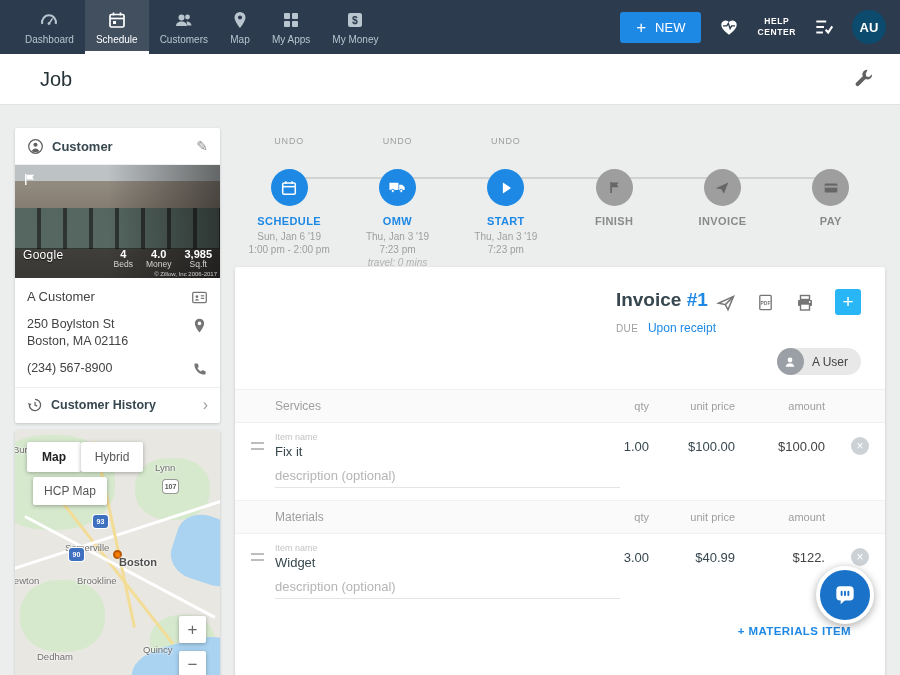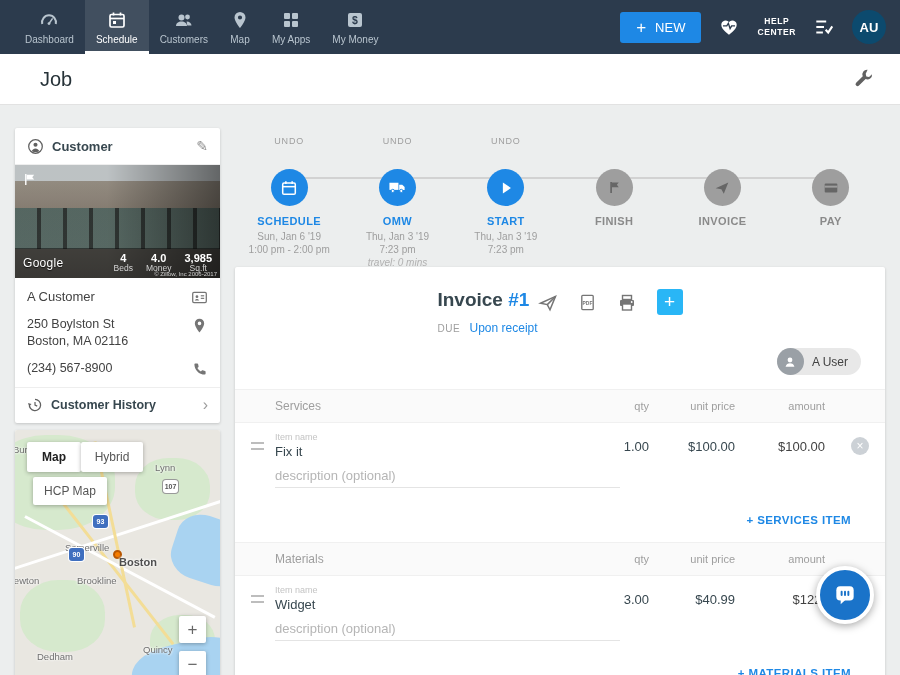--- a/index.html
+++ b/index.html
@@ -34,21 +34,21 @@
   .pencil { color:#8a8a8a; font-size:14px; cursor:pointer; }
   .photo { position:relative; height:113px; overflow:hidden; background:
       linear-gradient(180deg,#c7ccce 0%,#c7ccce 14%,#9a9287 14%,#8d8478 38%,#3c423f 38%,#474f4b 74%,#7d7a72 74%,#6e6b64 100%); }
   .photo .windows { position:absolute; left:0; right:0; top:43px; height:41px;
       background:repeating-linear-gradient(90deg,#5f736d 0 22px,#2e3432 22px 26px); opacity:.85; }
   .photo .shade { position:absolute; inset:0; background:linear-gradient(to left, rgba(0,0,0,.5), rgba(0,0,0,.05) 55%); }
   .zest { position:absolute; top:5px; right:7px; text-align:right; color:#fff; text-shadow:0 1px 2px rgba(0,0,0,.9); }
   .zest .zl { font-size:11px; }
   .zest .zv { font-size:14px; font-weight:700; margin-top:1px; }
   .zest .zb { font-size:10px; margin-top:2px; }
-  .photo-band { position:absolute; left:0; right:0; bottom:0; height:30px; background:rgba(10,10,10,.5); display:flex; align-items:center; padding:0 8px; }
+  .photo-band { position:absolute; left:0; right:0; bottom:0; height:30px; background:rgba(10,10,10,.5); display:flex; padding:0 8px; }
   .google { color:#fff; font-size:12px; letter-spacing:.3px; flex:1; text-shadow:0 1px 1px rgba(0,0,0,.7); }
   .stat { text-align:center; margin-left:13px; line-height:1.1; }
   .stat .v { color:#fff; font-size:11px; font-weight:700; }
   .stat .l { color:#d4d4d4; font-size:8.5px; }
   .attrib { position:absolute; right:3px; bottom:1px; font-size:6px; color:rgba(255,255,255,.75); }
   .sv-flag { position:absolute; top:7px; left:8px; }
   .contact { padding:10px 12px 8px; }
   .c-row { display:flex; align-items:flex-start; margin-bottom:10px; }
   .c-row .txt { flex:1; font-size:12.5px; color:#424242; line-height:1.35; }
   .c-row .txt.name { font-size:13px; }
@@ -82,21 +82,21 @@
   .step.active .circle { background:#1e88e5; }
   .step.inactive .circle { background:#9e9e9e; }
   .slabel { margin-top:9px; font-size:11px; font-weight:700; letter-spacing:.4px; color:#8a8a8a; }
   .step.active .slabel { color:#1e88e5; }
   .sline { font-size:10px; color:#9e9e9e; line-height:13px; }
   .sline.first { margin-top:3px; }
   .sline.italic { font-style:italic; color:#b0b0b0; }
 
   
   .invoice-card { left:235px; top:267px; width:650px; height:460px; }
-  .inv-top { display:flex; justify-content:center; padding:22px 14px 0; }
+  .inv-top { display:flex; justify-content:flex-end; padding:22px 24px 0; }
   .inv-title { font-size:19px; font-weight:700; color:#37474f; }
   .inv-title .num { color:#1e88e5; font-weight:700; }
   .due-line { margin-top:7px; }
   .due-label { font-size:10px; color:#9e9e9e; letter-spacing:.5px; margin-right:5px; }
   .due-value { font-size:12px; color:#1e88e5; cursor:pointer; }
   .inv-icons { display:flex; align-items:flex-start; gap:20px; padding-top:4px; }
   .inv-icons .ic { cursor:pointer; }
   .plus-tile { width:26px; height:26px; background:#29b6f6; border-radius:3px; color:#fff; font-size:19px; display:flex; align-items:center; justify-content:center; cursor:pointer; margin-top:-4px; }
   .assign-row { display:flex; justify-content:flex-end; padding:12px 24px 0; }
   .chip { display:flex; align-items:center; background:#e8e8e8; border-radius:14px; height:27px; padding-right:13px; gap:8px; cursor:pointer; }
@@ -472,23 +472,20 @@
         <input type="text" value="Fix it" style="">
       </span>
       <span class="numcell"><input type="text" value="1.00" style=""></span>
       <span class="numcell"><input type="text" value="$100.00" style=""></span>
       <span class="amount">$100.00</span>
       <span class="close-btn">×</span>
     </div>
     <div class="desc-row">
       <input type="text" placeholder="description (optional)" style="">
     </div>
-    <div class="add-row">
-      <span class="add-link">+ SERVICES ITEM</span>
-    </div>
 
     <div class="band grid-row" style="margin-top:0;">
       <span></span>
       <span class="sec">Materials</span>
       <span class="col">qty</span>
       <span class="col">unit price</span>
       <span class="col">amount</span>
       <span></span>
     </div>
 

